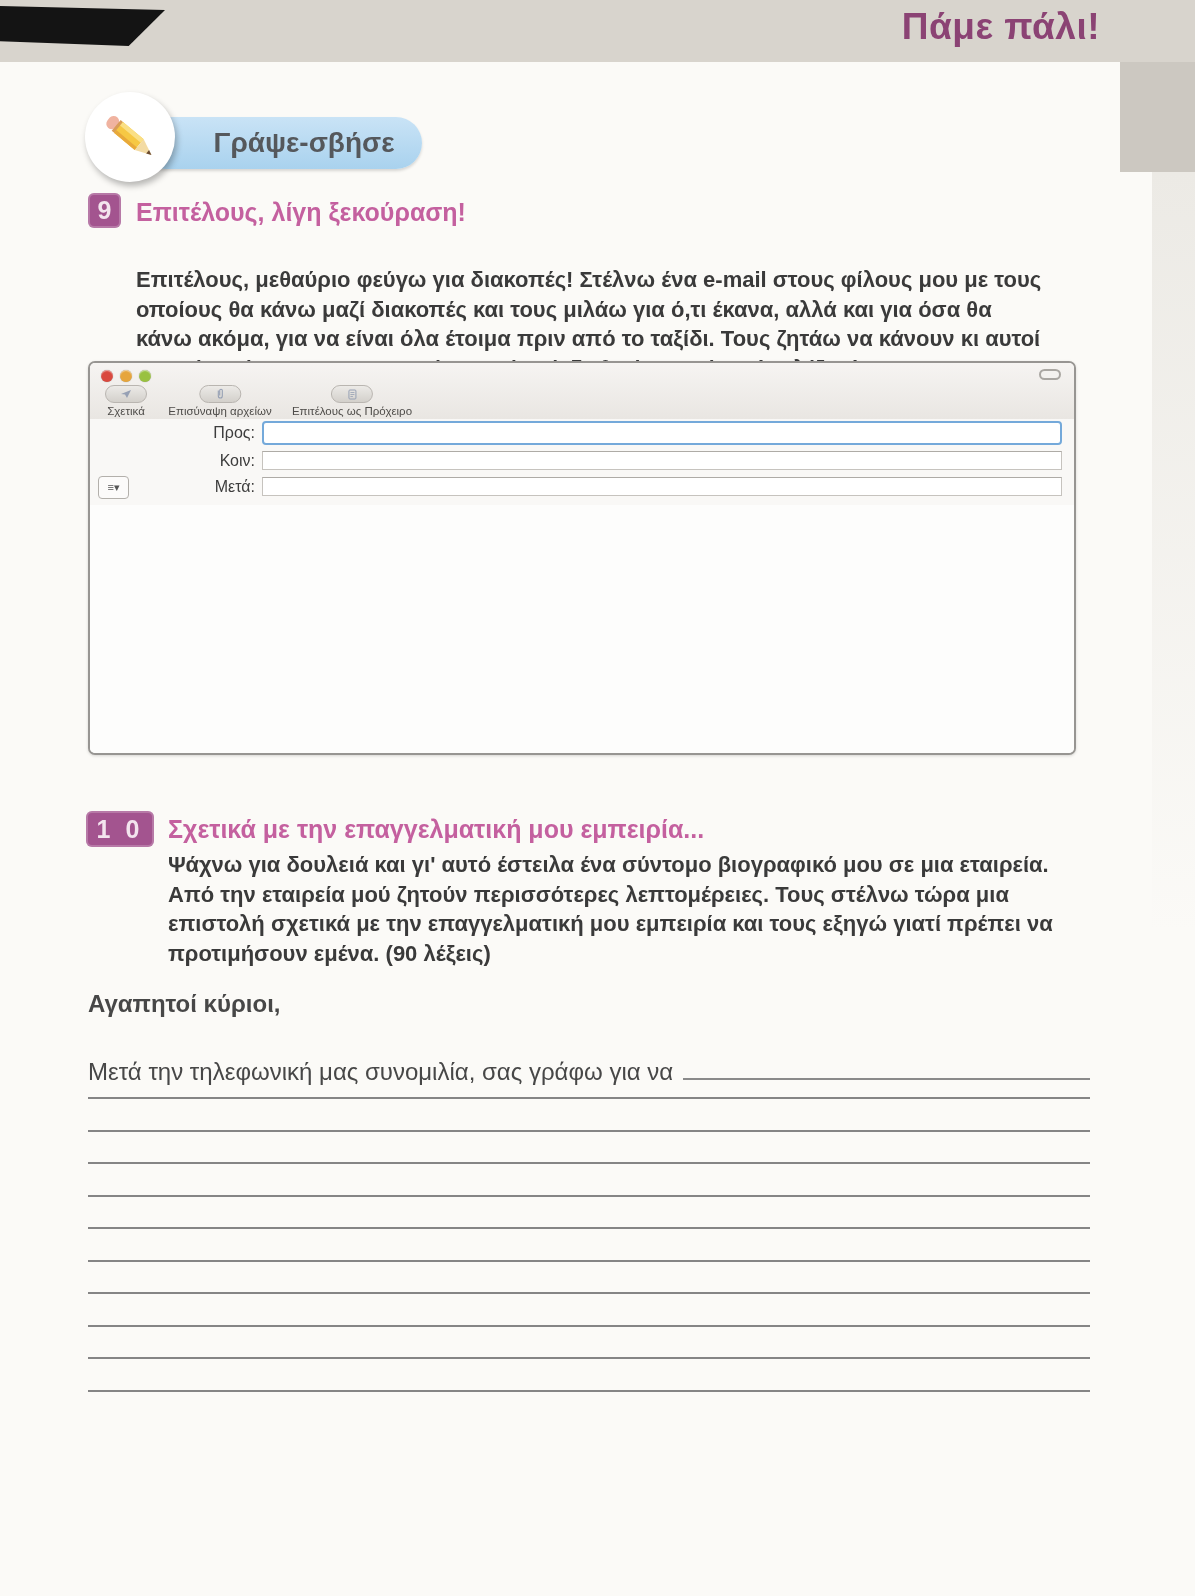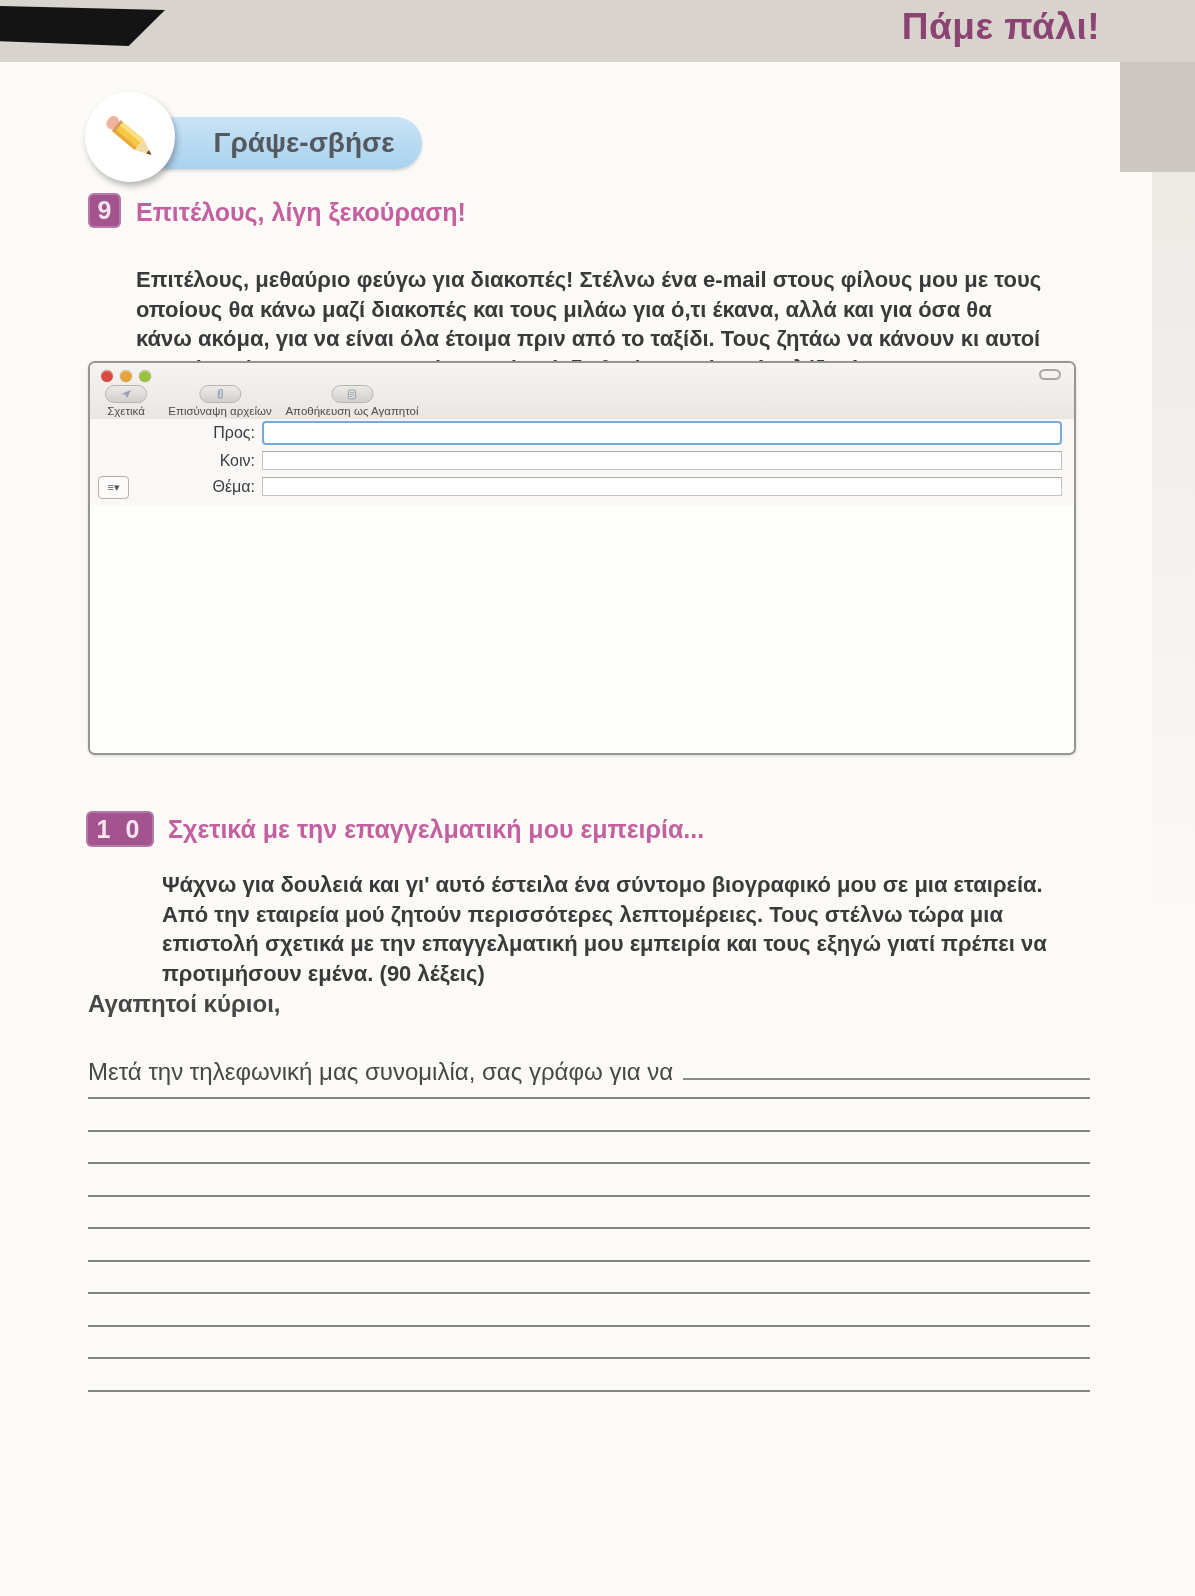--- a/index.html
+++ b/index.html
@@ -27,21 +27,21 @@
   
   .ex-badge{position:absolute;background:#a3548f;border-radius:6px;color:#f3e4ee;font-weight:bold;
     display:flex;align-items:center;justify-content:center;box-shadow:inset 0 0 0 2px rgba(255,255,255,.22);}
   .ex9-badge{left:88px;top:193px;width:33px;height:35px;font-size:25px;}
   .ex10-badge{left:86px;top:811px;width:68px;height:36px;font-size:25px;letter-spacing:4px;}
   .ex-title{position:absolute;font-size:25px;font-weight:bold;color:#c4609f;white-space:nowrap;}
   .ex9-title{left:136px;top:198px;}
   .ex10-title{left:168px;top:815px;}
   .ex-body{position:absolute;font-size:22px;line-height:29.5px;font-weight:bold;color:#3a3a3a;text-align:left;}
   .ex9-body{left:136px;top:233px;width:912px;margin-top:32px;}
-  .ex10-body{left:162px;top:850px;width:888px;margin-top:20px;}
+  .ex10-body{left:168px;top:850px;width:888px;}
 
   
   .mailwin{position:absolute;left:88px;top:361px;width:988px;height:394px;background:#fdfdfc;
     border:2px solid #979592;border-radius:7px;box-sizing:border-box;box-shadow:0 1px 3px rgba(0,0,0,.15);}
   .mail-toolbar{position:absolute;left:0;top:0;right:0;height:56px;border-radius:5px 5px 0 0;
     background:linear-gradient(#f6f4f2,#e9e6e2);border-bottom:1px solid #bdbab5;}
   .tlights{position:absolute;left:11px;top:7px;display:flex;gap:7px;}
   .tlight{width:12px;height:12px;border-radius:50%;box-shadow:inset 0 1px 1px rgba(255,255,255,.55),0 0 1px rgba(0,0,0,.4);}
   .tl-red{background:#d9493f;} .tl-yellow{background:#e6a53c;} .tl-green{background:#99c140;}
   .tb-group{position:absolute;top:22px;transform:translateX(-50%);text-align:center;white-space:nowrap;}
@@ -130,32 +130,32 @@
       </div>
       <div class="tb-group tb-g3">
         <div class="tb-pill">
           <svg width="9" height="11" viewBox="0 0 9 11">
               <rect x="1" y="1" width="7" height="9" rx="1" fill="none" stroke="#96a0b4" stroke-width="1"></rect>
               <line x1="2.5" y1="3.5" x2="6.5" y2="3.5" stroke="#96a0b4" stroke-width=".8"></line>
               <line x1="2.5" y1="5.5" x2="6.5" y2="5.5" stroke="#96a0b4" stroke-width=".8"></line>
               <line x1="2.5" y1="7.5" x2="5" y2="7.5" stroke="#96a0b4" stroke-width=".8"></line>
             </svg>
         </div>
-        <div class="tb-label">Αποθήκευση ως Αγαπητοί</div>
+        <div class="tb-label">Επιτέλους ως Πρόχειρο</div>
       </div>
       <div class="oval-toggle"></div>
     </div>
 
     <div class="mail-fields">
       <div class="f-label lbl-to">Προς:</div>
       <input class="f-input in-to" value="" style="">
       <div class="f-label lbl-cc">Κοιν:</div>
       <input class="f-input in-cc" value="" style="">
       <div class="hdr-btn">≡▾</div>
-      <div class="f-label lbl-subj">Θέμα:</div>
+      <div class="f-label lbl-subj">Μετά:</div>
       <input class="f-input in-subj" value="" style="">
     </div>
 
     <div class="mail-body"></div>
   </div>
 
   <div class="ex-badge ex10-badge">1 0</div>
   <div class="ex-title ex10-title">Σχετικά με την επαγγελματική μου εμπειρία...</div>
   <div class="ex-body ex10-body">Ψάχνω για δουλειά και γι' αυτό έστειλα ένα σύντομο βιογραφικό μου σε μια εταιρεία. Από την εταιρεία μού ζητούν περισσότερες λεπτομέρειες. Τους στέλνω τώρα μια επιστολή σχετικά με την επαγγελματική μου εμπειρία και τους εξηγώ γιατί πρέπει να προτιμήσουν εμένα. (90 λέξεις)</div>
 

